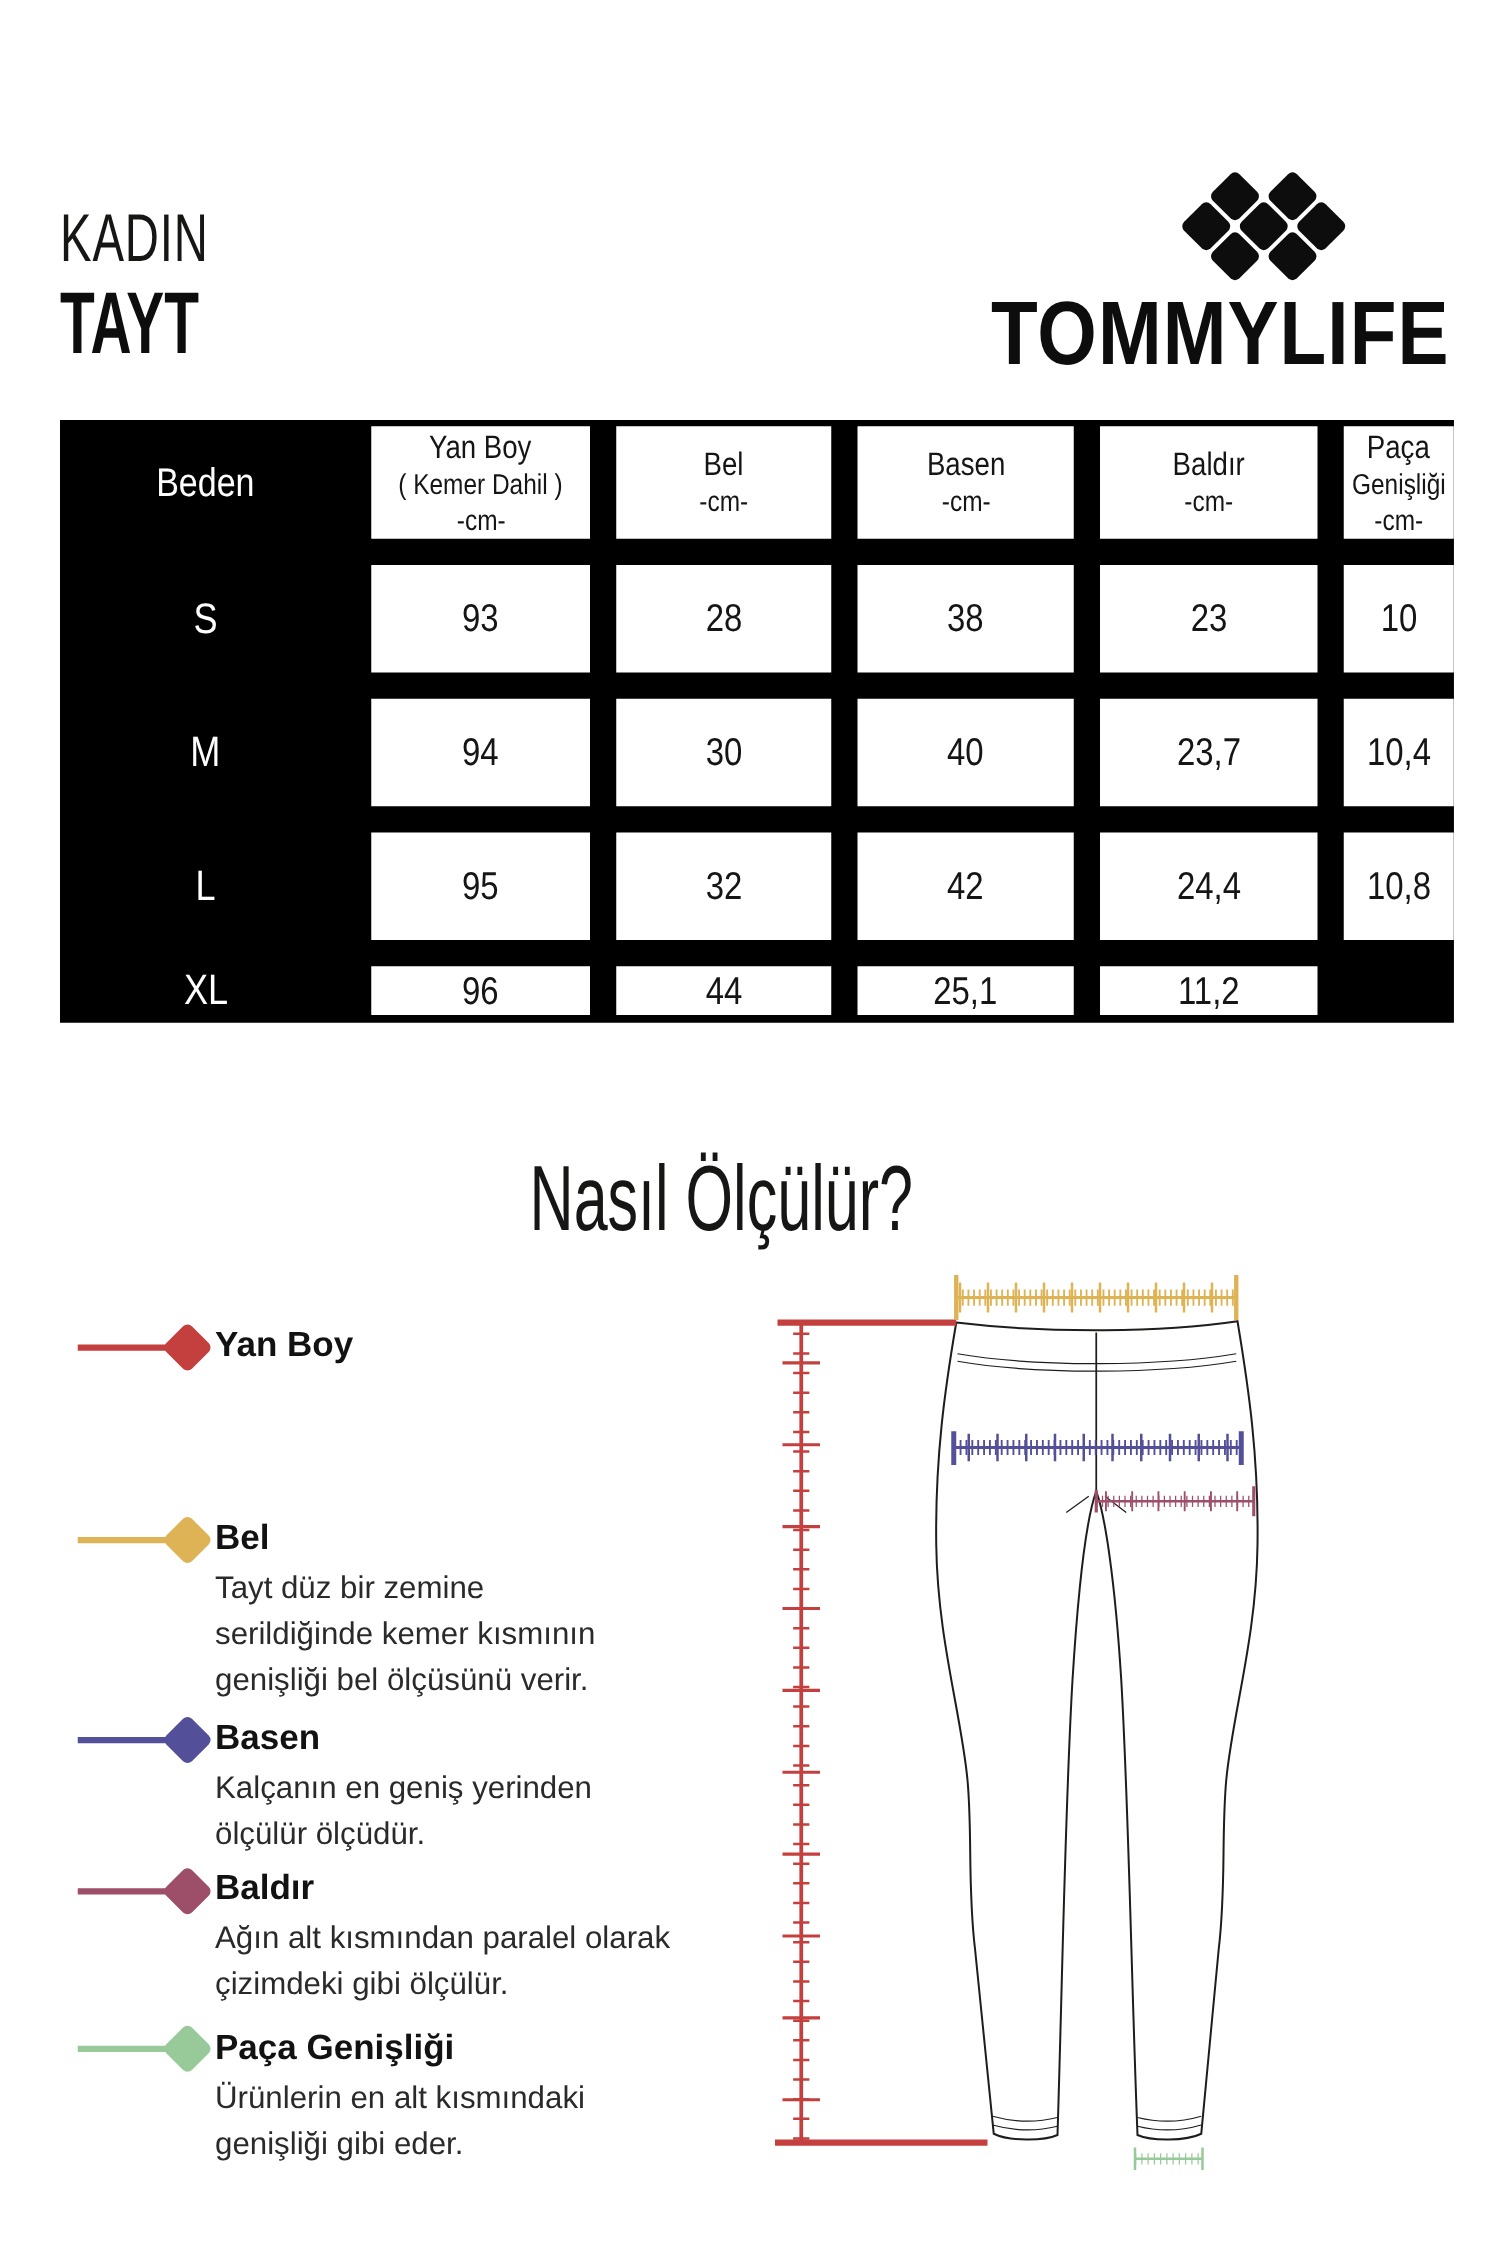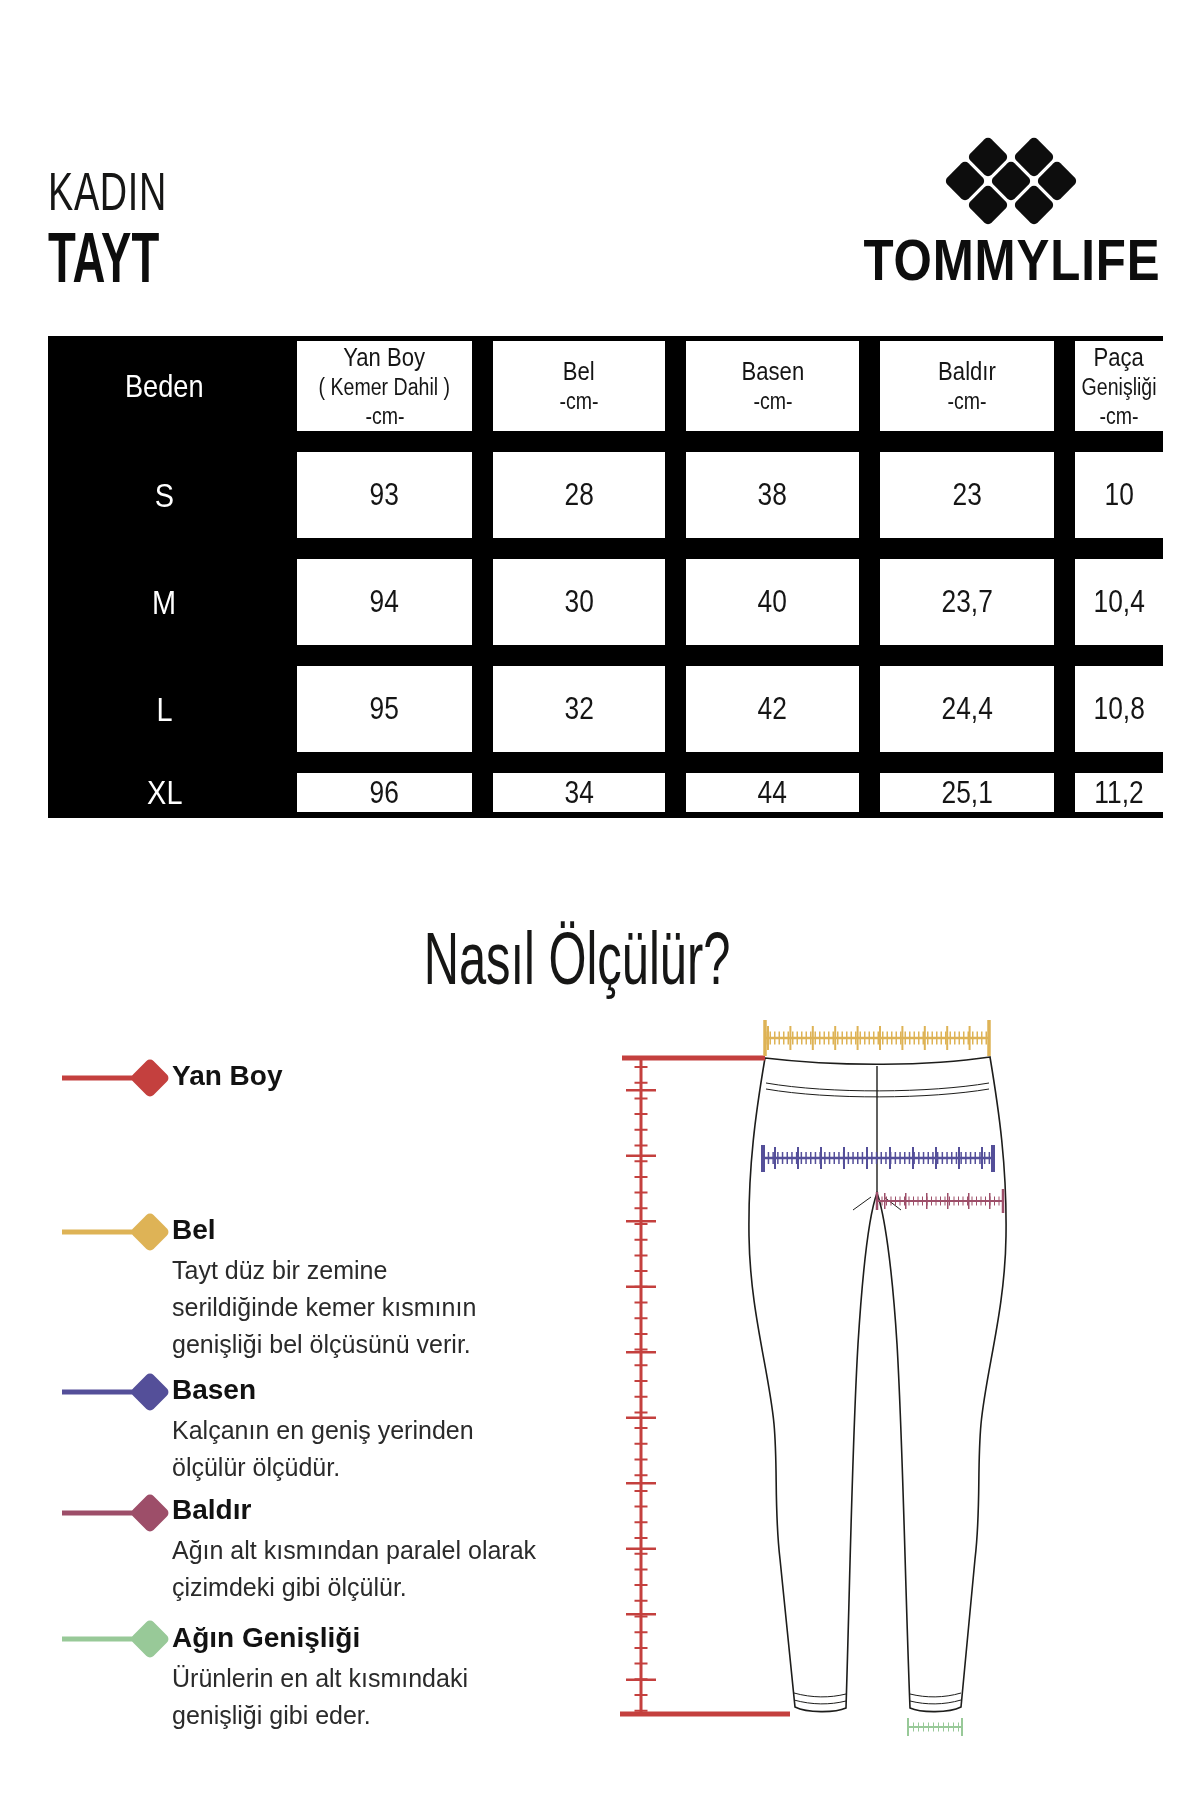--- a/index.html
+++ b/index.html
@@ -9,21 +9,21 @@
 
   
   .cx{display:inline-block;transform-origin:left center;}
   .cond{display:block;transform:scaleX(0.85);transform-origin:center;white-space:nowrap;}
 
   
   .kadin{left:48px;top:134px;font-size:54px;font-weight:300;letter-spacing:1px;color:#161615;}
   .kadin .cx{transform:scaleX(0.70);}
   .tayt{left:48px;top:192px;font-size:70px;font-weight:900;letter-spacing:0;color:#0d0d0d;}
   .tayt .cx{transform:scaleX(0.65);}
-  .brand-name{right:40px;top:200px;font-size:58px;font-weight:800;letter-spacing:1px;color:#0d0d0d;text-align:right;}
+  .brand-name{right:40px;top:200px;font-size:72px;font-weight:800;letter-spacing:1px;color:#0d0d0d;text-align:right;}
   .brand-name .cx{transform-origin:right center;transform:scaleX(0.85);}
   .logo{left:943px;top:106px;}
 
   
   .size-table{left:48px;top:310px;width:1115px;height:482px;box-sizing:border-box;
     display:grid;background:#000;border:5px solid #000;border-bottom:8px solid #000;
     grid-template-columns:223px 175px 172px 173px 174px auto;
     grid-template-rows:90px 86px 86px 86px auto;gap:21px;}
   .cell{background:#fff;display:flex;flex-direction:column;align-items:center;justify-content:center;color:#151515;}
   .cell.dark{background:#000;color:#fff;}
@@ -155,23 +155,20 @@
         <span class="cond val">10,8</span>
       </div>
 
     <div class="cell dark">
         <span class="cond sz">XL</span>
       </div>
     <div class="cell">
         <span class="cond val">96</span>
       </div>
     <div class="cell">
-        <span class="cond val">34</span>
-      </div>
-    <div class="cell">
         <span class="cond val">44</span>
       </div>
     <div class="cell">
         <span class="cond val">25,1</span>
       </div>
     <div class="cell">
         <span class="cond val">11,2</span>
       </div>
   </div>
 
@@ -205,21 +202,21 @@
     <rect x="-14.5" y="-14.5" width="29" height="29" rx="5" transform="translate(88 23) rotate(45)" fill="#9d4e69"></rect>
   </svg>
   <div class="abs l-title" style="top:1468px">Baldır</div>
   <div class="abs l-desc" style="top:1506px">Ağın alt kısmından paralel olarak
 çizimdeki gibi ölçülür.</div>
 
   <svg class="abs lmark" style="top:1590px" width="112" height="46" viewBox="0 0 112 46">
     <line x1="0" y1="23" x2="74" y2="23" stroke-width="5" stroke="#98c998"></line>
     <rect x="-14.5" y="-14.5" width="29" height="29" rx="5" transform="translate(88 23) rotate(45)" fill="#98c998"></rect>
   </svg>
-  <div class="abs l-title" style="top:1596px">Ağın Genişliği</div>
+  <div class="abs l-title" style="top:1596px">Paça Genişliği</div>
   <div class="abs l-desc" style="top:1634px">Ürünlerin en alt kısmındaki
 genişliği gibi eder.</div>
 
   <svg class="abs" style="left:520px;top:850px" width="520" height="900" viewBox="520 850 520 900" fill="none">
 
     <g stroke-width="1.6" stroke="#1d1d1b">
       <path d="M765,1032 C840,1041 930,1040 990,1031
                C999,1085 1007,1140 1006,1210
                C1005,1285 986,1345 981,1398
                C977,1442 981,1483 975,1533

